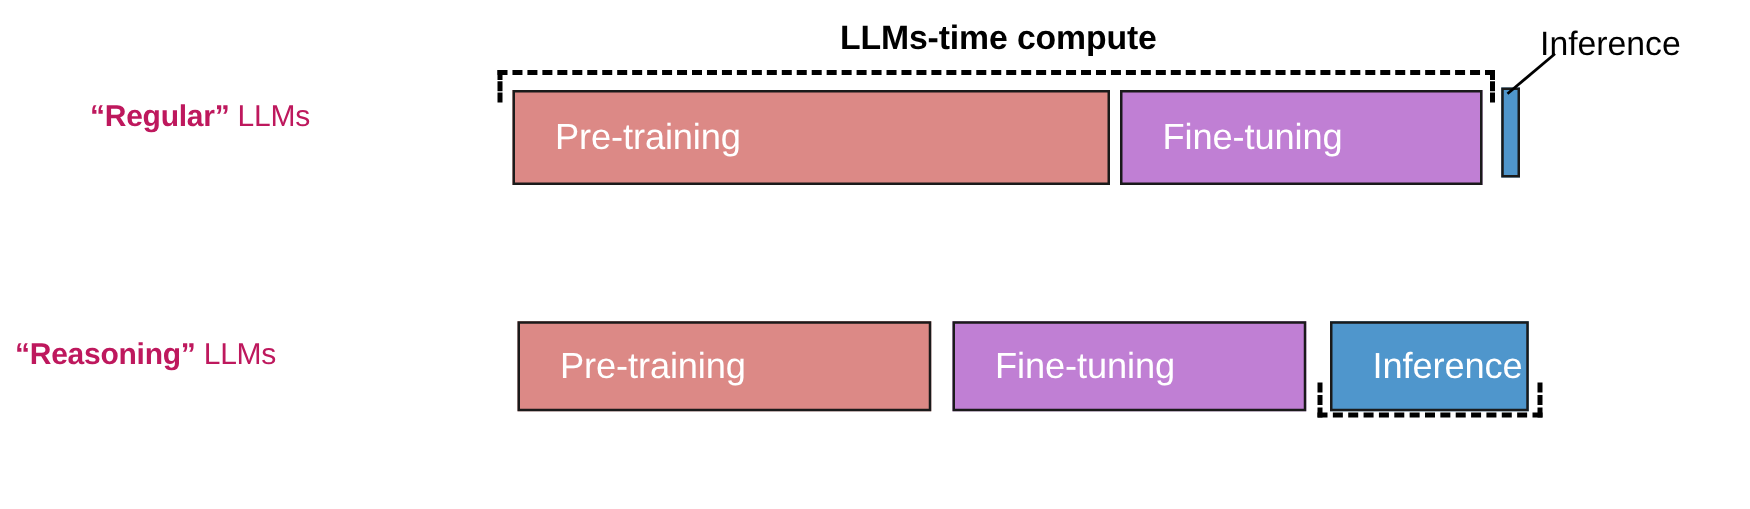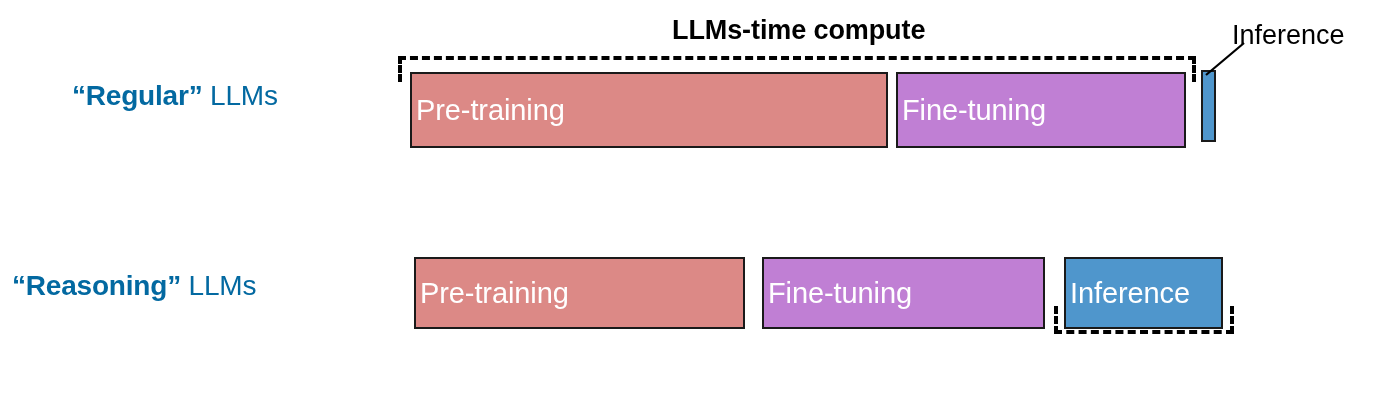--- a/index.html
+++ b/index.html
@@ -15,24 +15,24 @@
     font-family: "Liberation Sans", "DejaVu Sans", sans-serif;
     color: #000000;
   }
   #diagram-root {
     position: absolute;
     inset: 0;
   }
   .row-label {
     position: absolute;
     white-space: nowrap;
-    font-size: 28px;
+    font-size: 24px;
     line-height: 1;
     letter-spacing: -0.2px;
-    color: #0369a1;
+    color: #be185d;
   }
   .row-label .strong {
     font-weight: 700;
   }
   .row-label .light {
     font-weight: 400;
   }
   #label-regular {
     left: 72px;
     top: 82px;
@@ -47,21 +47,21 @@
     box-sizing: border-box;
     border: 2px solid #1a1a1a;
     display: flex;
     align-items: center;
   }
   .bar .bar-text {
     color: #ffffff;
     font-size: 29px;
     font-weight: 400;
     line-height: 1;
-    padding-left: 4px;
+    padding-left: 32px;
     white-space: nowrap;
     letter-spacing: -0.1px;
   }
 
   
   #bar-r1-pretraining {
     left: 410px;  top: 72px;  width: 478px;  height: 76px;
   }
   #bar-r1-finetuning {
     left: 896px;  top: 72px;  width: 290px;  height: 76px;

